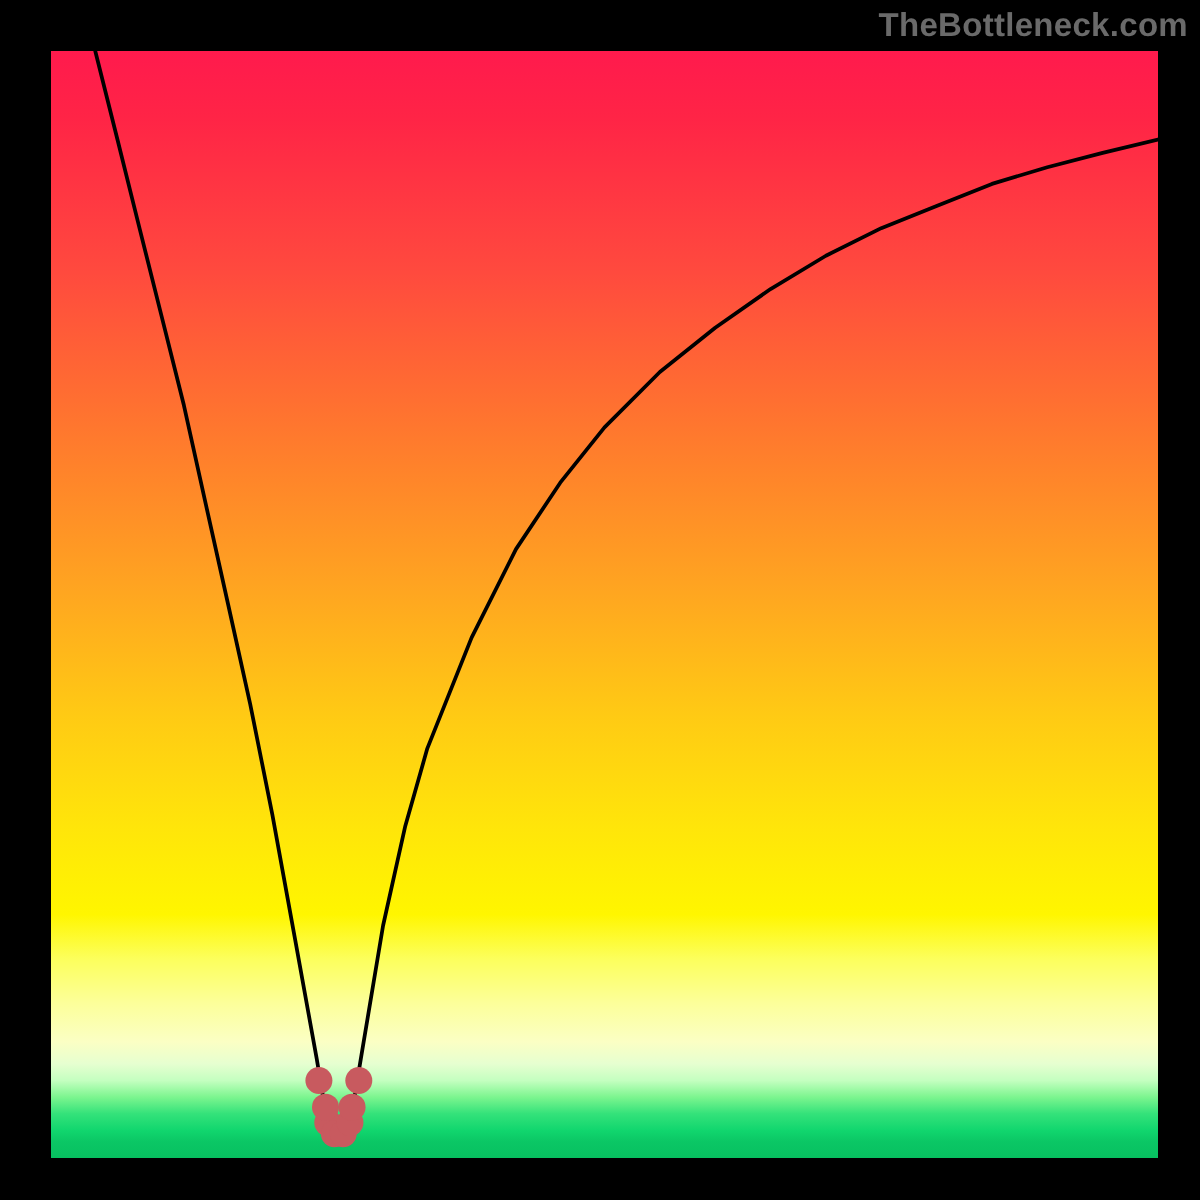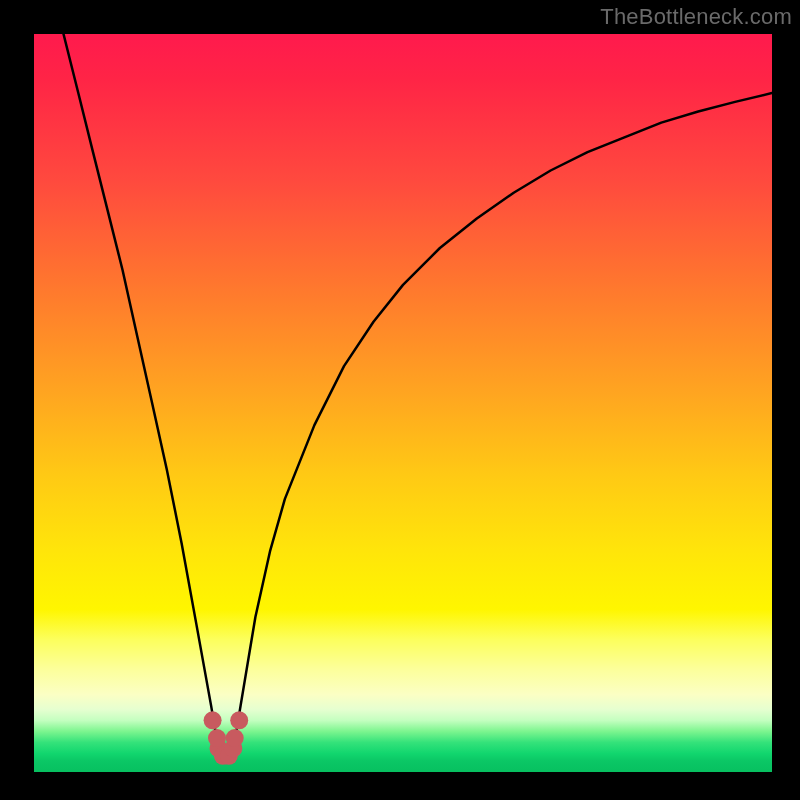--- a/index.html
+++ b/index.html
@@ -9,20 +9,21 @@
     height: 800px;
     background: #000000;
     overflow: hidden;
     font-family: Arial, Helvetica, sans-serif;
   }
   .stage {
     position: relative;
     width: 800px;
     height: 800px;
     background: #000000;
+    font-weight: bold;
   }
   .plot-area {
     position: absolute;
     left: 34px;
     top: 34px;
     width: 738px;
     height: 738px;
     overflow: hidden;
   }
   .gradient-bg {

